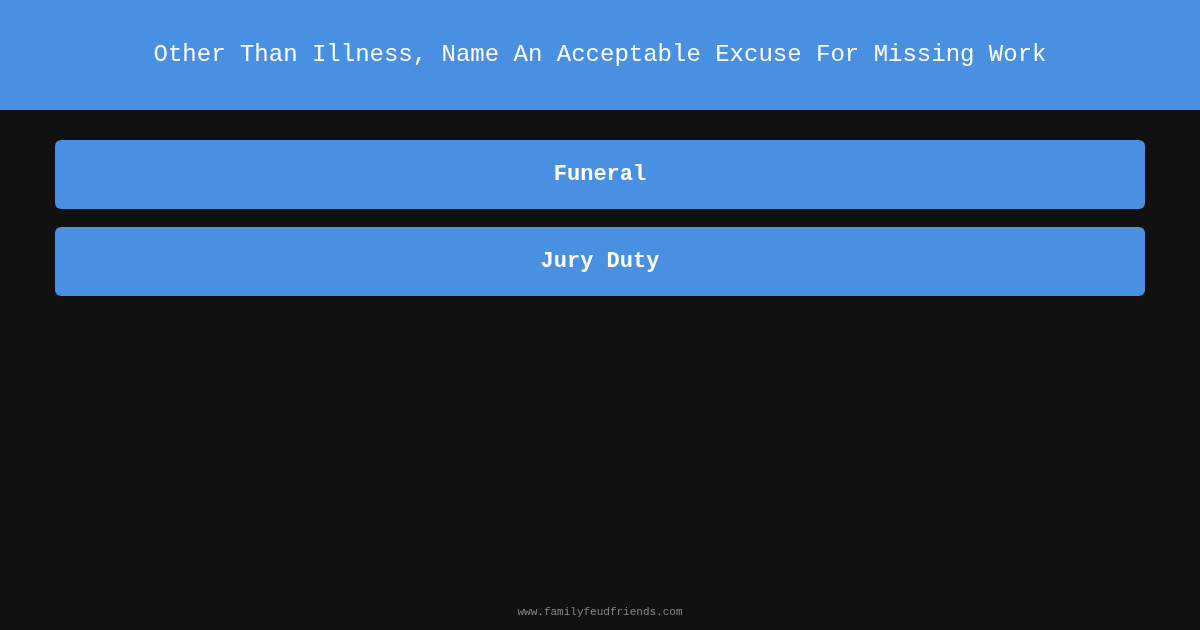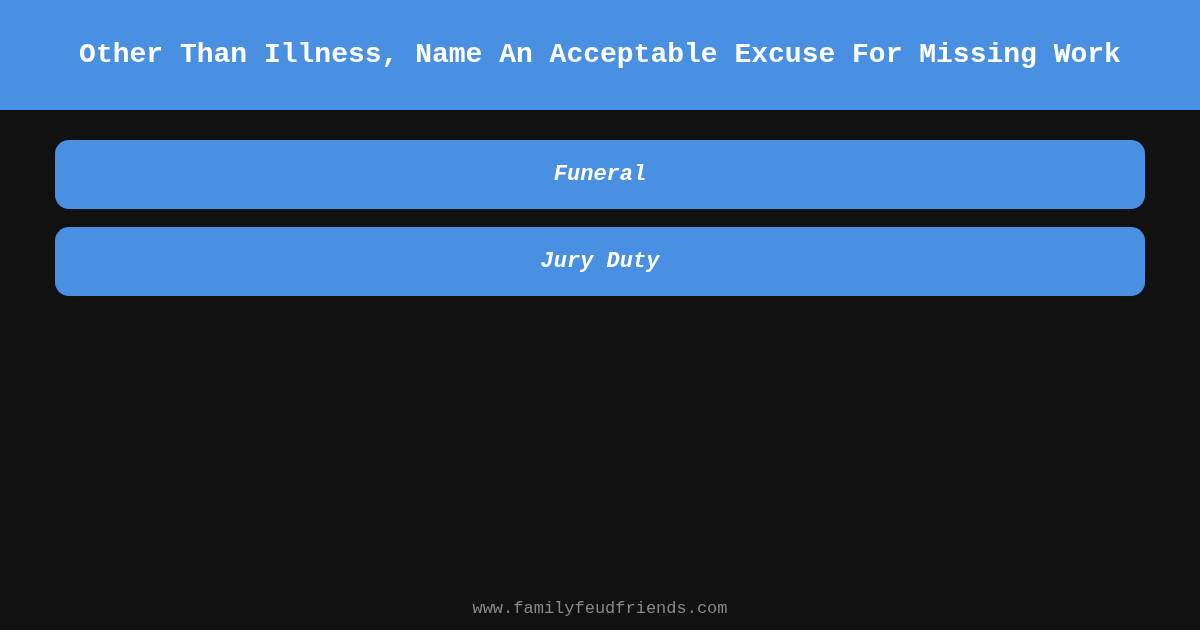--- a/index.html
+++ b/index.html
@@ -23,57 +23,56 @@
       padding: 28px 60px;
       text-align: center;
       min-height: 110px;
       display: flex;
       align-items: center;
       justify-content: center;
     }
 
     .header-title {
       color: #ffffff;
-      font-size: 28px;
-      font-weight: bold;
+      font-size: 24px;
+      font-weight: normal;
       font-family: 'Courier New', Courier, monospace;
       line-height: 1.3;
     }
 
     .content {
       background-color: #111111;
       flex: 1;
       padding: 30px 55px;
       display: flex;
       flex-direction: column;
       gap: 18px;
     }
 
     .answer-button {
       background-color: #4a90e2;
       color: #ffffff;
       border: none;
-      border-radius: 14px;
+      border-radius: 6px;
       padding: 22px 20px;
       font-size: 22px;
       font-weight: bold;
       font-family: 'Courier New', Courier, monospace;
       text-align: center;
       cursor: pointer;
       width: 100%;
       display: block;
-      font-style: italic;
     }
 
     .footer {
       background-color: #111111;
       text-align: center;
       padding: 12px;
       color: #888888;
-      font-size: 17px;
+      font-size: 11px;
       font-family: 'Courier New', Courier, monospace;
     }
   </style>
 </head>
 <body>
 
 <div class="header">
   <h1 class="header-title">Other Than Illness, Name An Acceptable Excuse For Missing Work</h1>
 </div>
 

